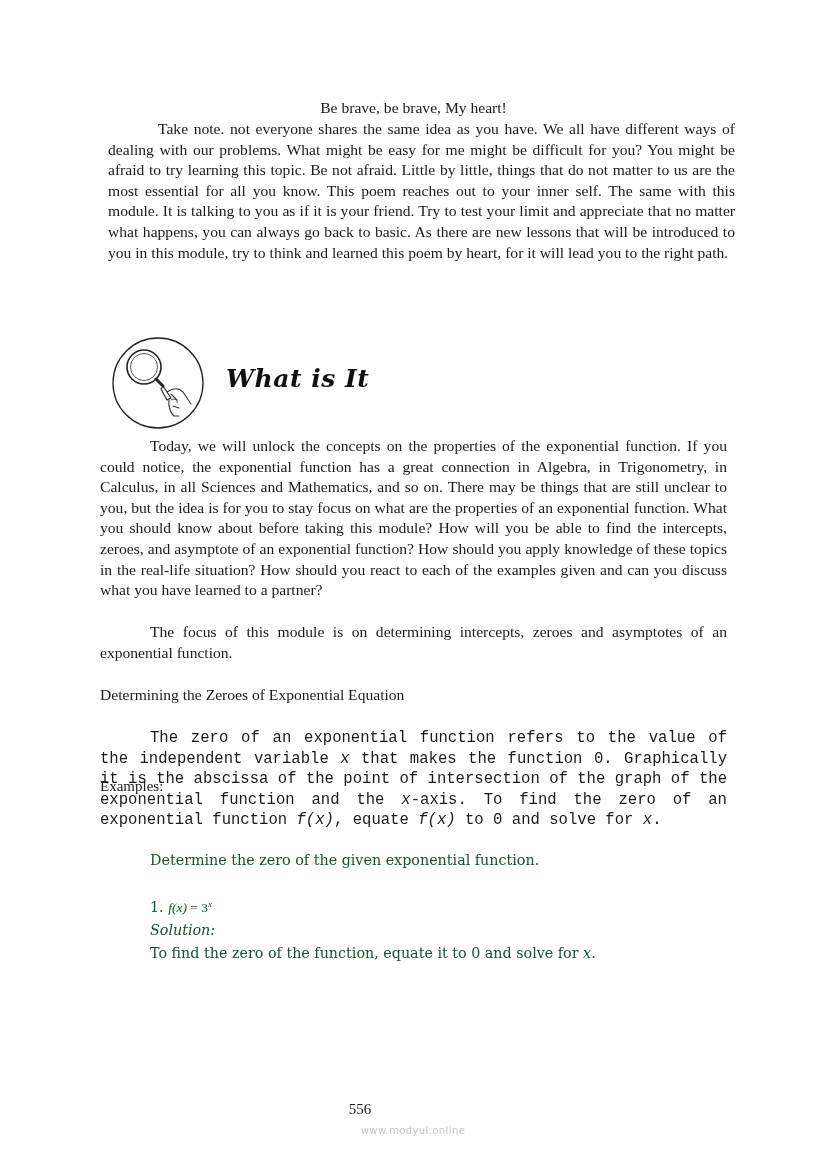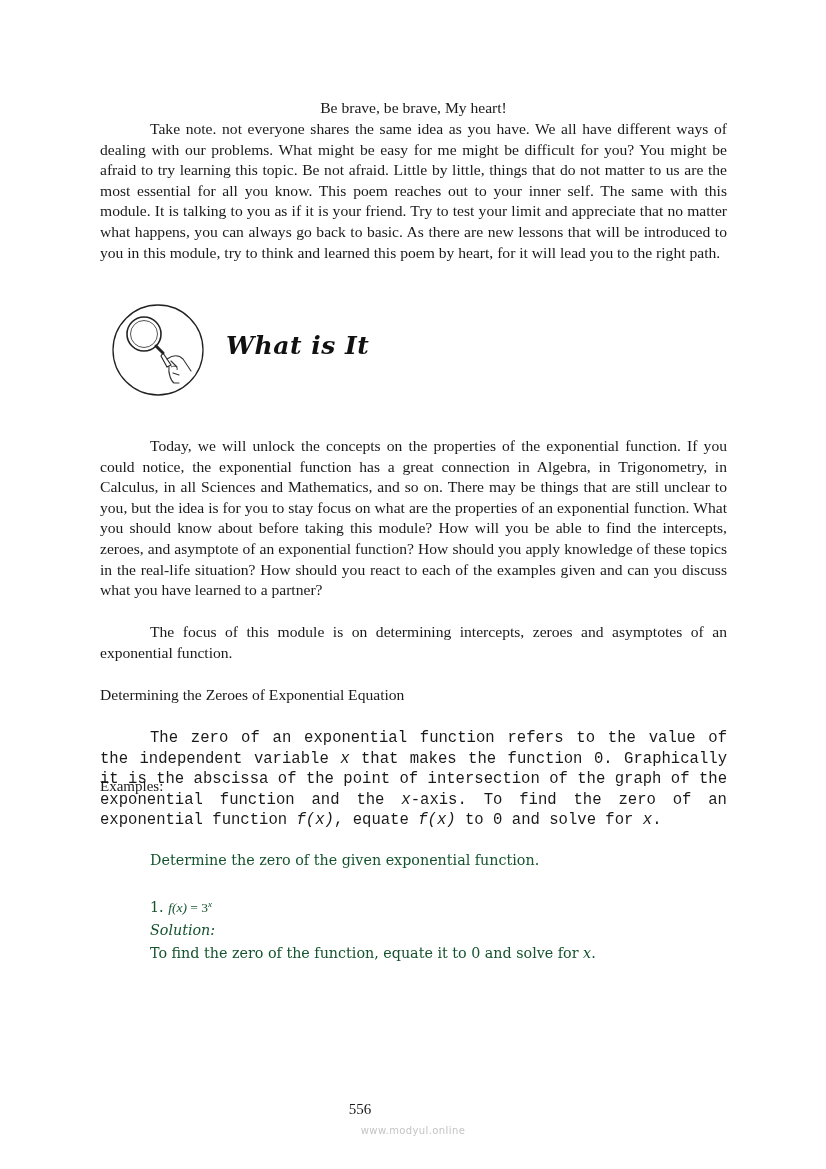--- a/index.html
+++ b/index.html
@@ -34,30 +34,30 @@
       left: 0;
       width: 627px;
       text-align: center;
       font-family: "Liberation Serif", "DejaVu Serif", serif;
       font-size: 15.6px;
       line-height: 20.6px;
     }
     .para-intro {
       position: absolute;
       top: 119px;
-      left: 0;
+      left: 8px;
       width: 627px;
       margin: 0;
     }
     .indent { text-indent: 50px; }
     .p { margin: 0; }
 
     .what-is-it {
       position: absolute;
-      top: 303px;
+      top: 336px;
       left: 11px;
       width: 360px;
       height: 95px;
     }
     .magnifier-icon {
       position: absolute;
       left: 0;
       top: 0;
       width: 96px;
       height: 94px;

